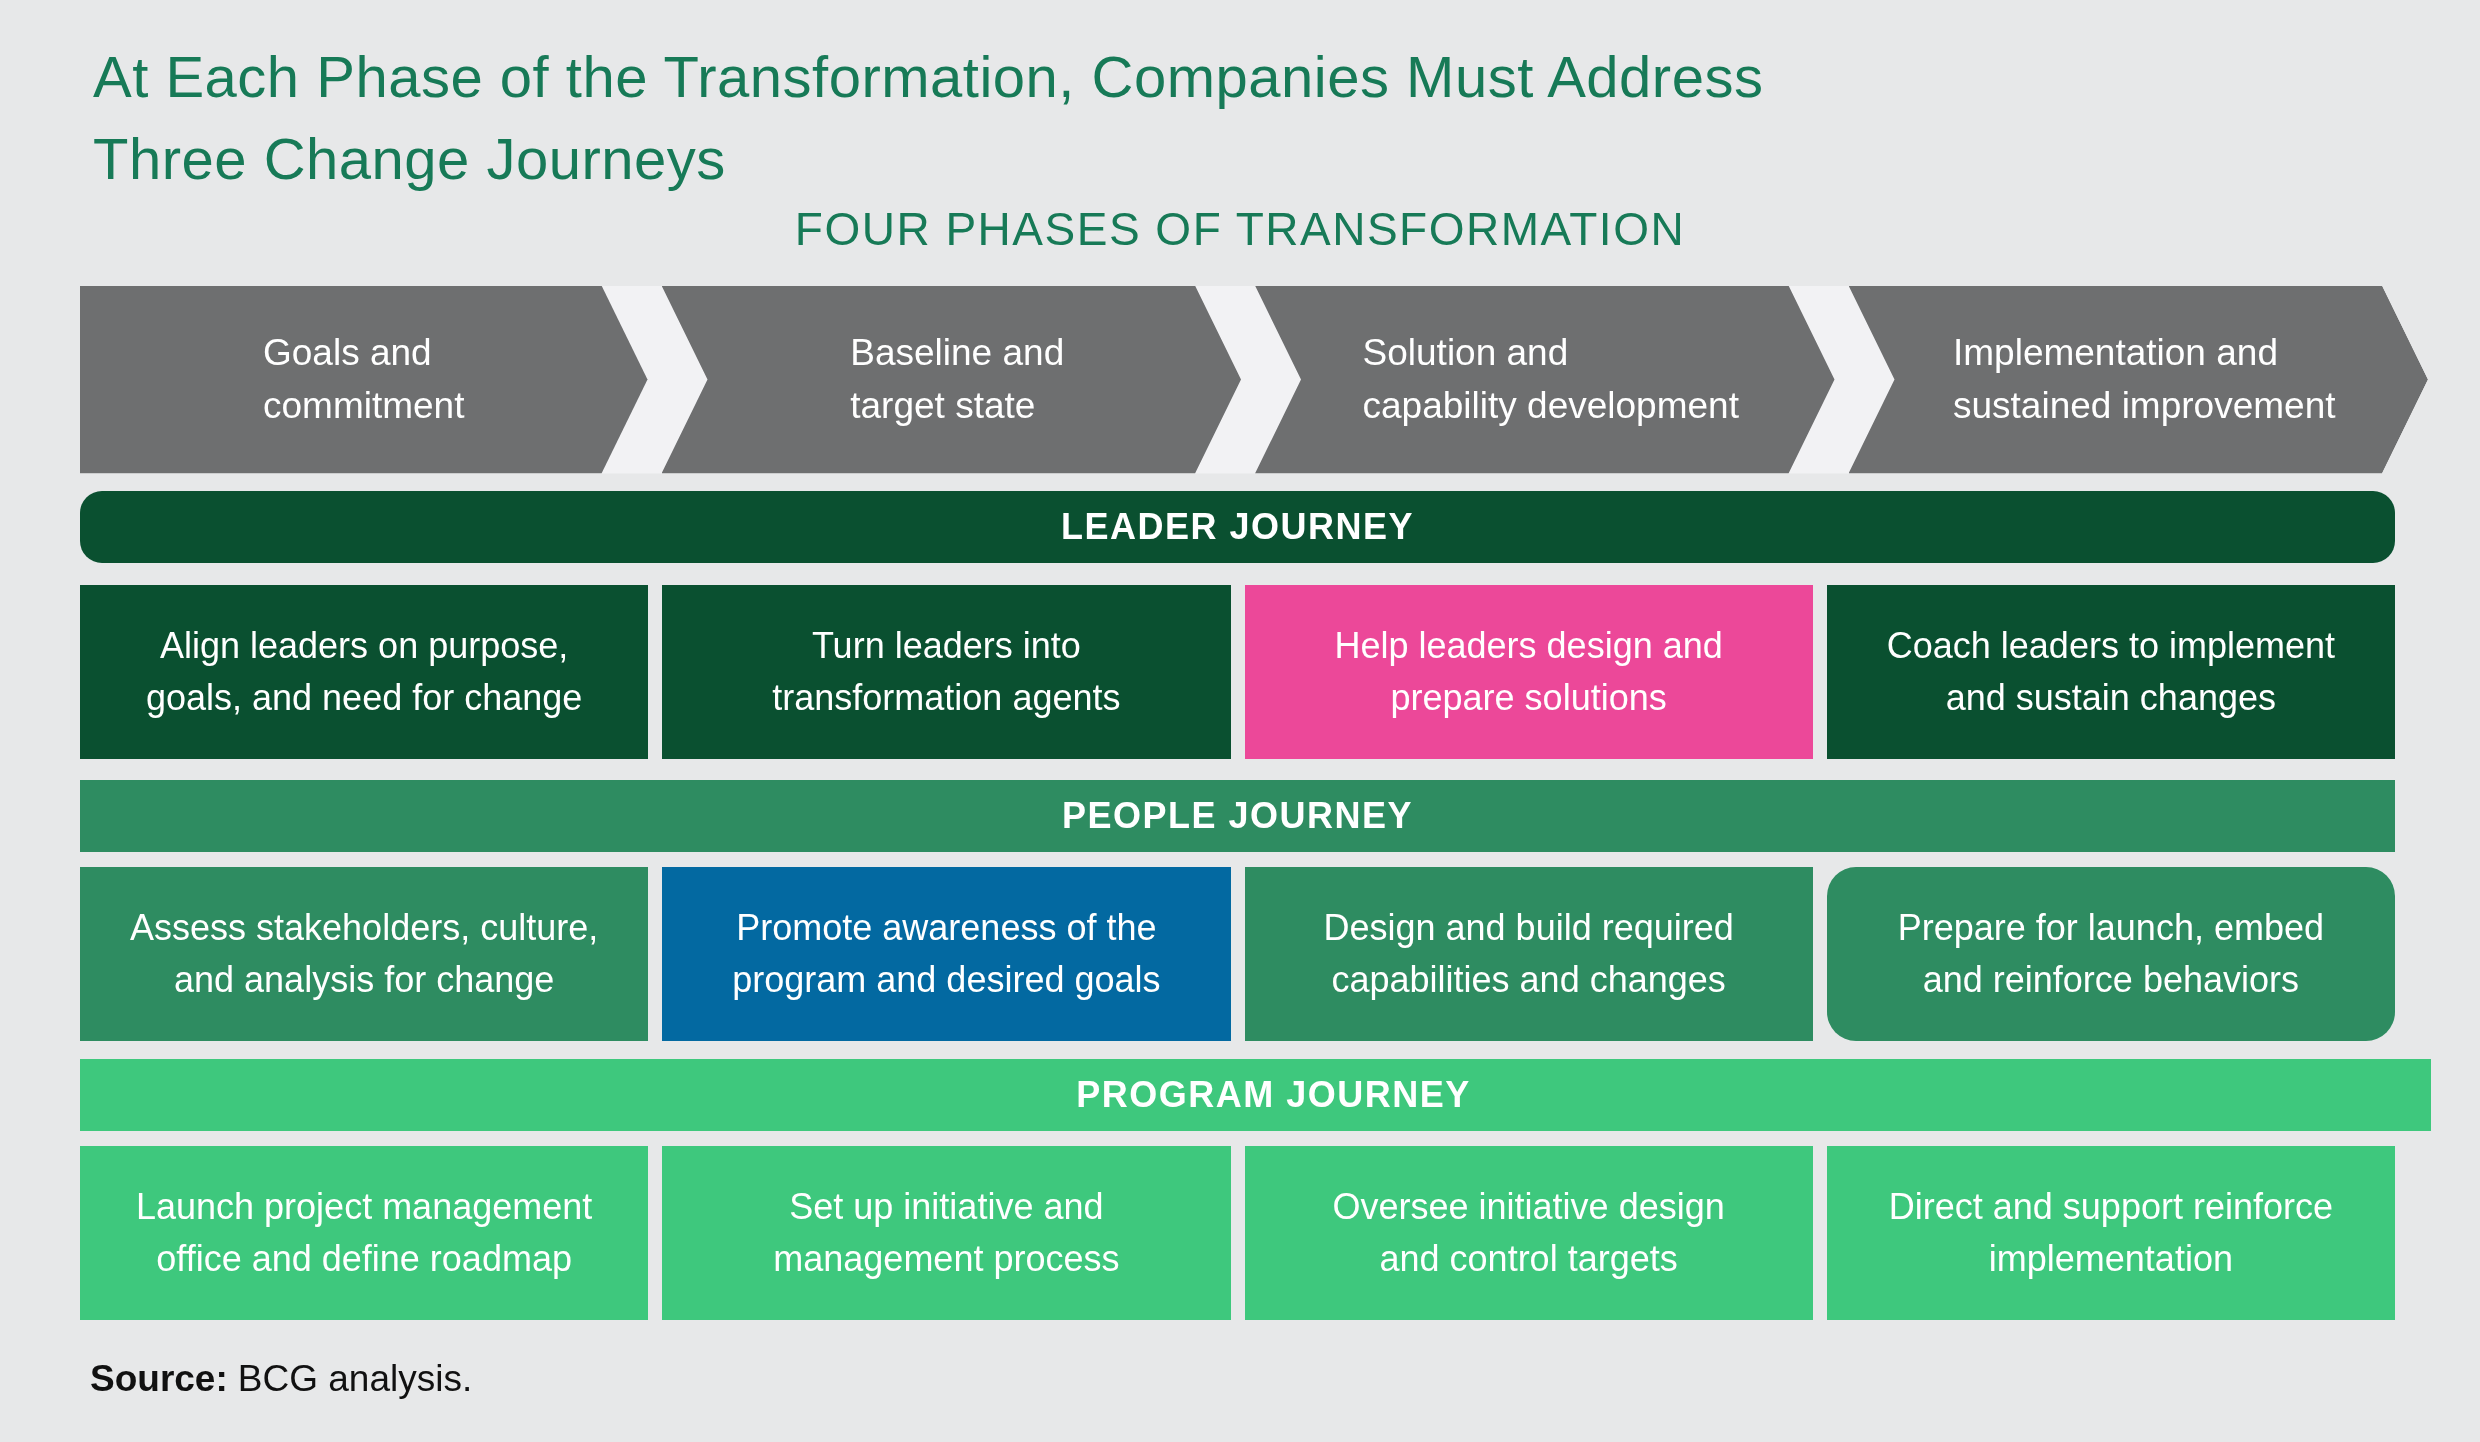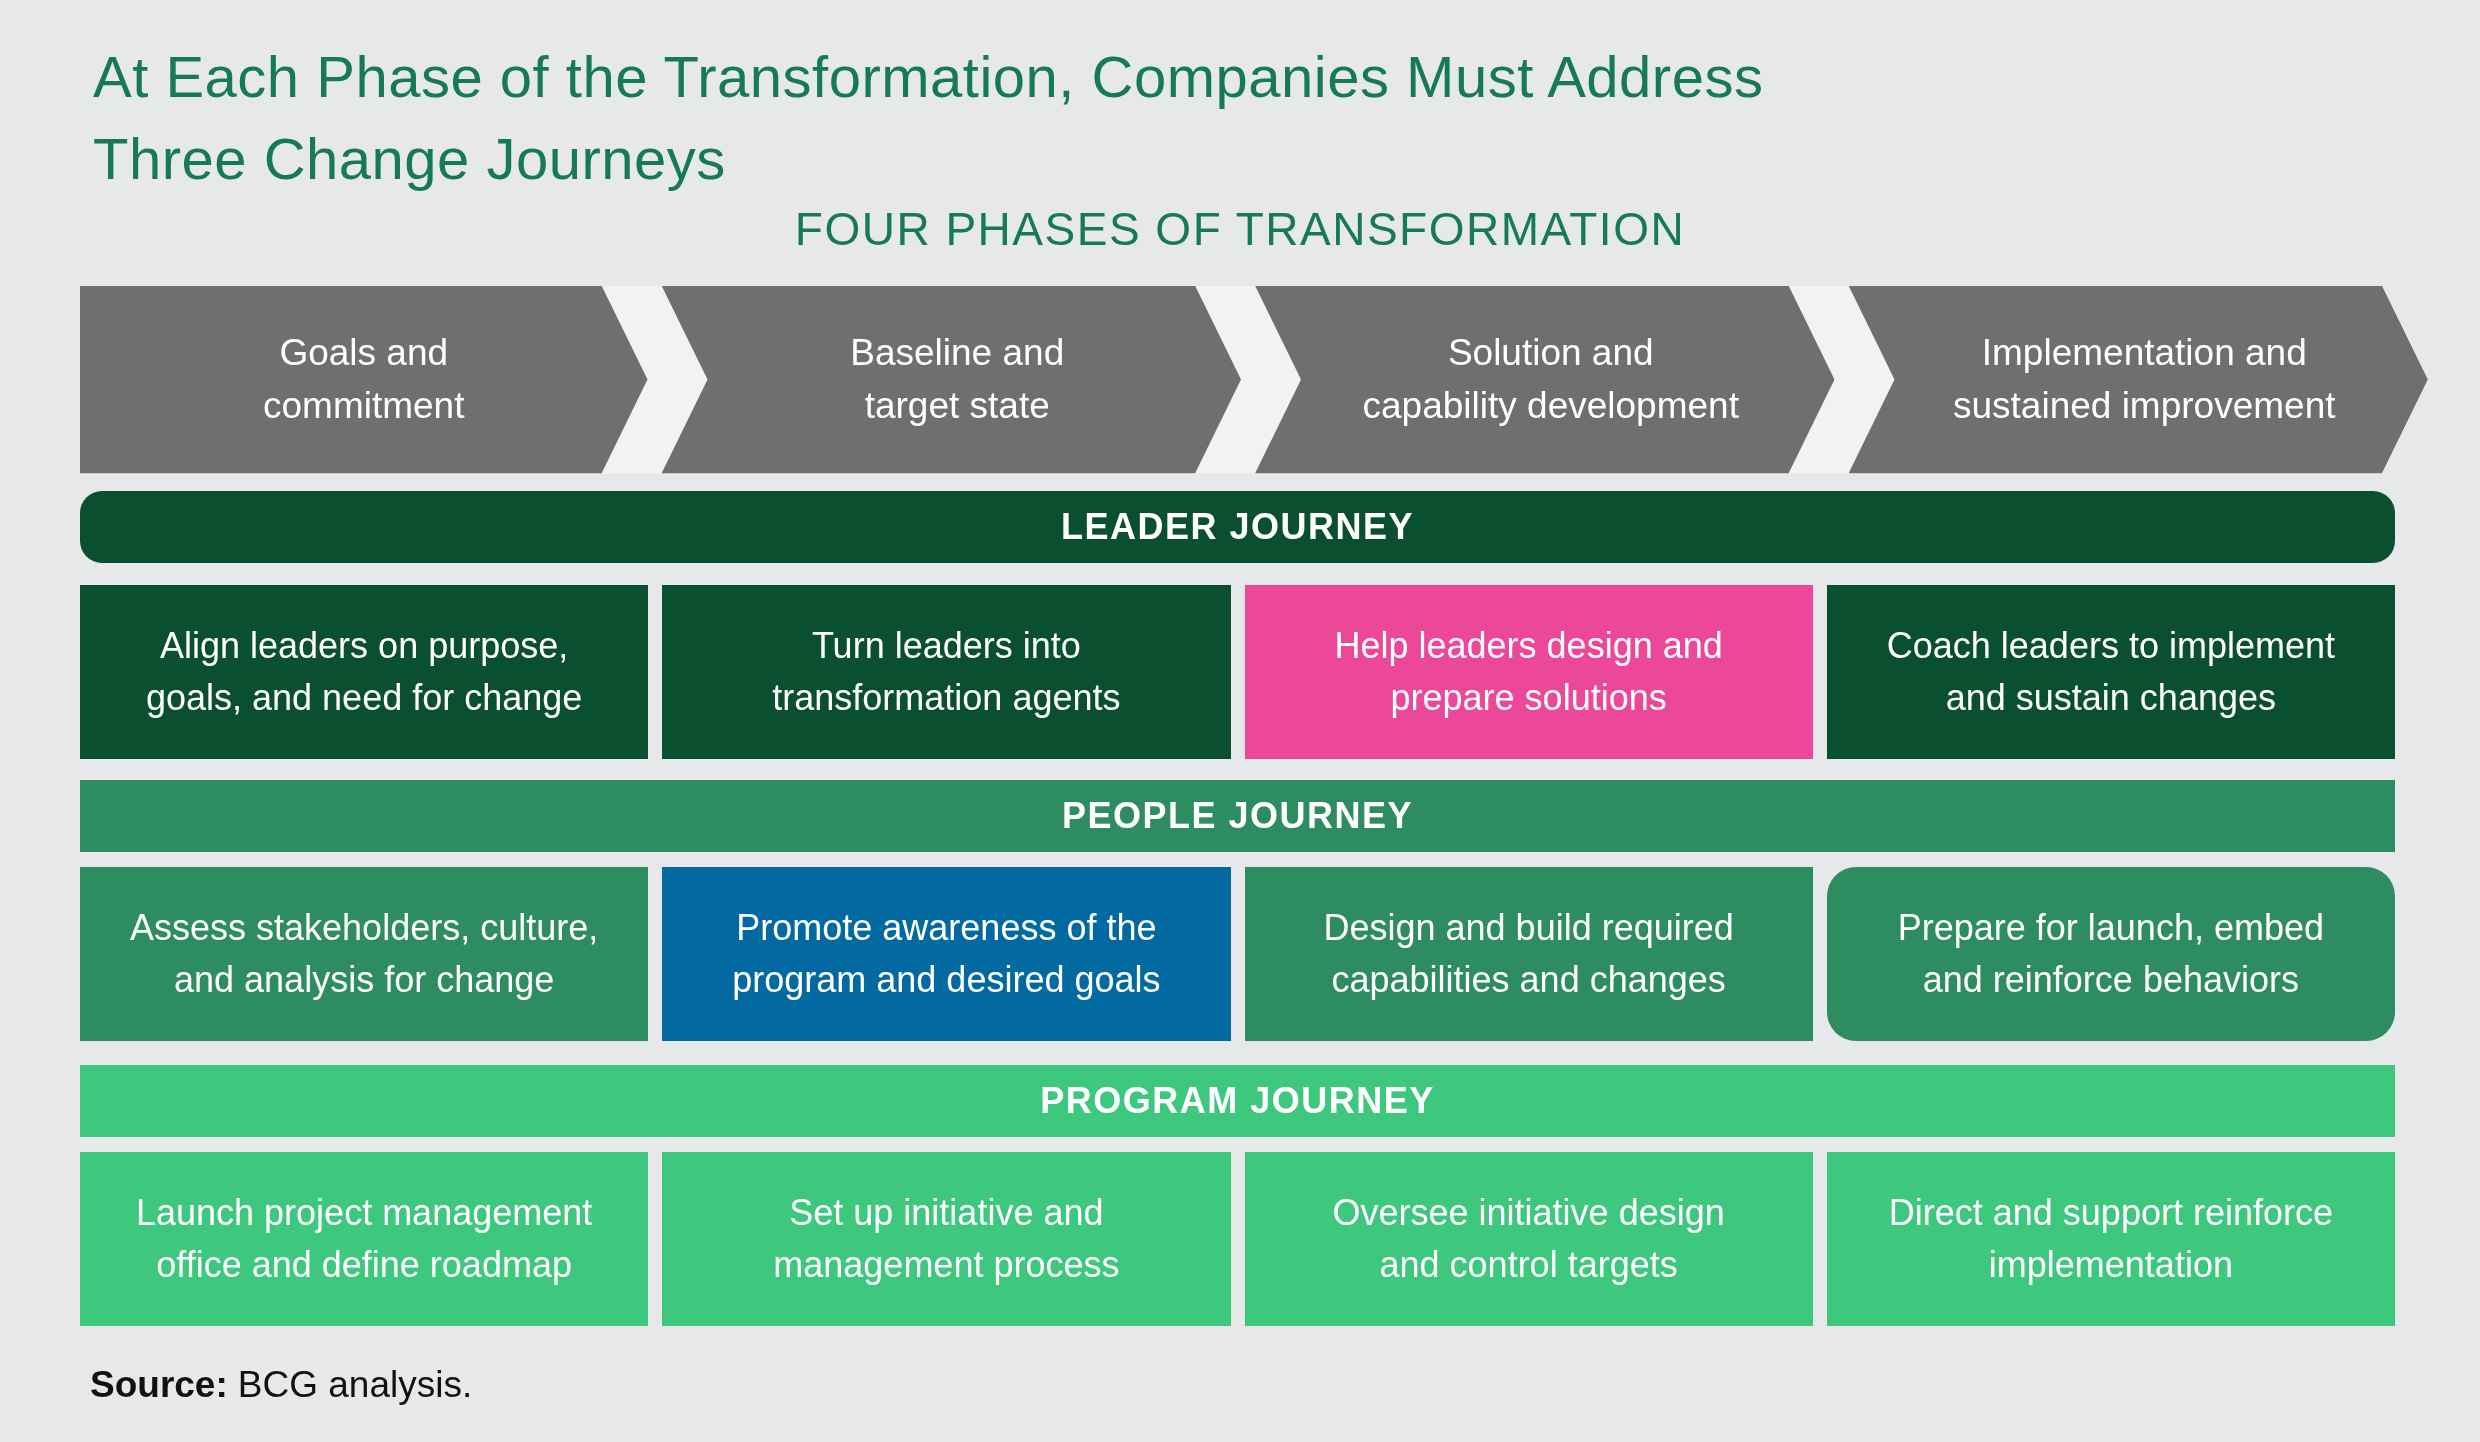--- a/index.html
+++ b/index.html
@@ -8,37 +8,37 @@
     font-family:"Liberation Sans",sans-serif;overflow:hidden;
   }
   .title{padding:36px 0 0 56px;font-size:58px;line-height:1.42;font-weight:400;letter-spacing:.5px;margin-left:37px;}
   .subtitle{margin-top:2px;text-align:center;font-size:46px;line-height:1.15;letter-spacing:1.5px;font-weight:400;}
   .arrow-row{
     margin:30px 0 0 80px;width:2348px;height:188px;
     display:flex;column-gap:14px;background:#F2F2F4;
     clip-path:polygon(0 0, calc(100% - 46px) 0, 100% 50%, calc(100% - 46px) 100%, 0 100%);
   }
   .arrow{
-    flex:1;display:flex;align-items:center;justify-content:center;text-align:center;
+    flex:1;display:flex;align-items:center;justify-content:center;
     color:#FFFFFF;font-size:37px;line-height:1.42;white-space:pre-line;
     clip-path:polygon(0 0, calc(100% - 46px) 0, 100% 50%, calc(100% - 46px) 100%, 0 100%, 46px 50%);
     padding-left:12px;
   }
   .arrow.seg-first{
     clip-path:polygon(0 0, calc(100% - 46px) 0, 100% 50%, calc(100% - 46px) 100%, 0 100%);
     padding-left:0;
   }
   .journey-bar{
     margin-left:80px;width:2315px;height:72px;
     display:flex;align-items:center;justify-content:center;
     color:#FFFFFF;font-weight:bold;font-size:36px;letter-spacing:1.5px;
   }
   .bar-leader{margin-top:17px;}
   .bar-people{margin-top:21px;}
-  .bar-program{margin-top:24px;}
+  .bar-program{margin-top:18px;padding-left:36px;}
   .journey-grid{
     margin-left:80px;width:2315px;
     display:grid;grid-template-columns:repeat(4,1fr);column-gap:14px;
   }
   .grid-leader{margin-top:22px;}
   .grid-people{margin-top:15px;}
   .grid-program{margin-top:15px;}
   .journey-cell{
     height:174px;display:flex;align-items:center;justify-content:center;text-align:center;
     color:#FFFFFF;font-size:36px;line-height:1.44;white-space:pre-line;padding:0 10px;box-sizing:border-box;

